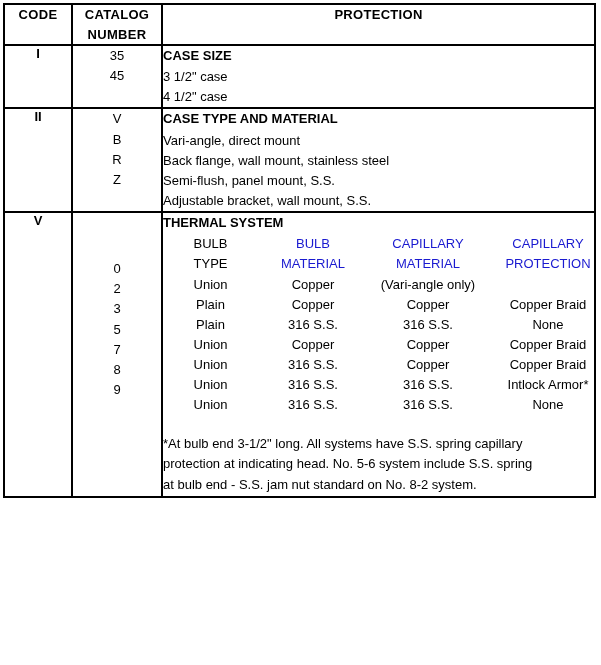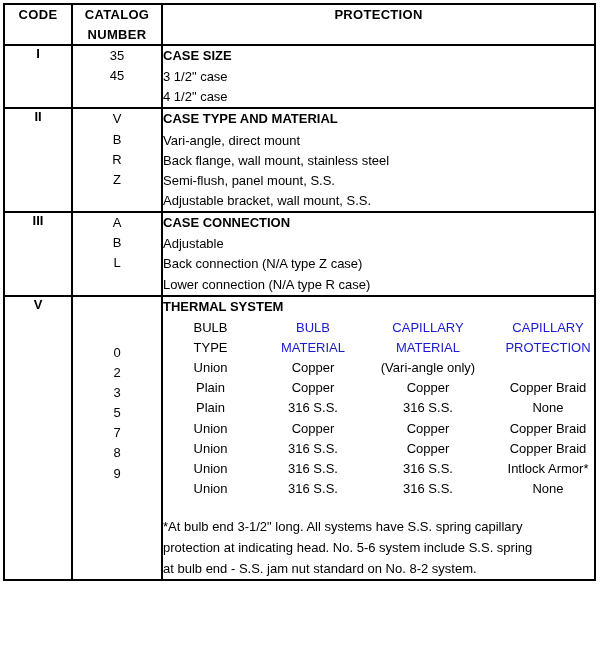--- a/index.html
+++ b/index.html
@@ -136,34 +136,20 @@
       </td>
       <td class="desc-cell">
         <div class="desc-title">CASE TYPE AND MATERIAL</div>
         <div class="desc-line">Vari-angle, direct mount</div>
         <div class="desc-line">Back flange, wall mount, stainless steel</div>
         <div class="desc-line">Semi-flush, panel mount, S.S.</div>
         <div class="desc-line">Adjustable bracket, wall mount, S.S.</div>
       </td>
     </tr>
 
-    <tr>
-      <td class="code-cell">III</td>
-      <td class="cat-cell">
-        <div class="cat-line">A</div>
-        <div class="cat-line">B</div>
-        <div class="cat-line">L</div>
-      </td>
-      <td class="desc-cell">
-        <div class="desc-title">CASE CONNECTION</div>
-        <div class="desc-line">Adjustable</div>
-        <div class="desc-line">Back connection (N/A type Z case)</div>
-        <div class="desc-line">Lower connection (N/A type R case)</div>
-      </td>
-    </tr>
 
 
     <tr>
       <td class="code-cell">V</td>
       <td class="cat-thermal">
         <div class="spacer-l"></div>
         <div class="cat-line">0</div>
         <div class="cat-line">2</div>
         <div class="cat-line">3</div>
         <div class="cat-line">5</div>

